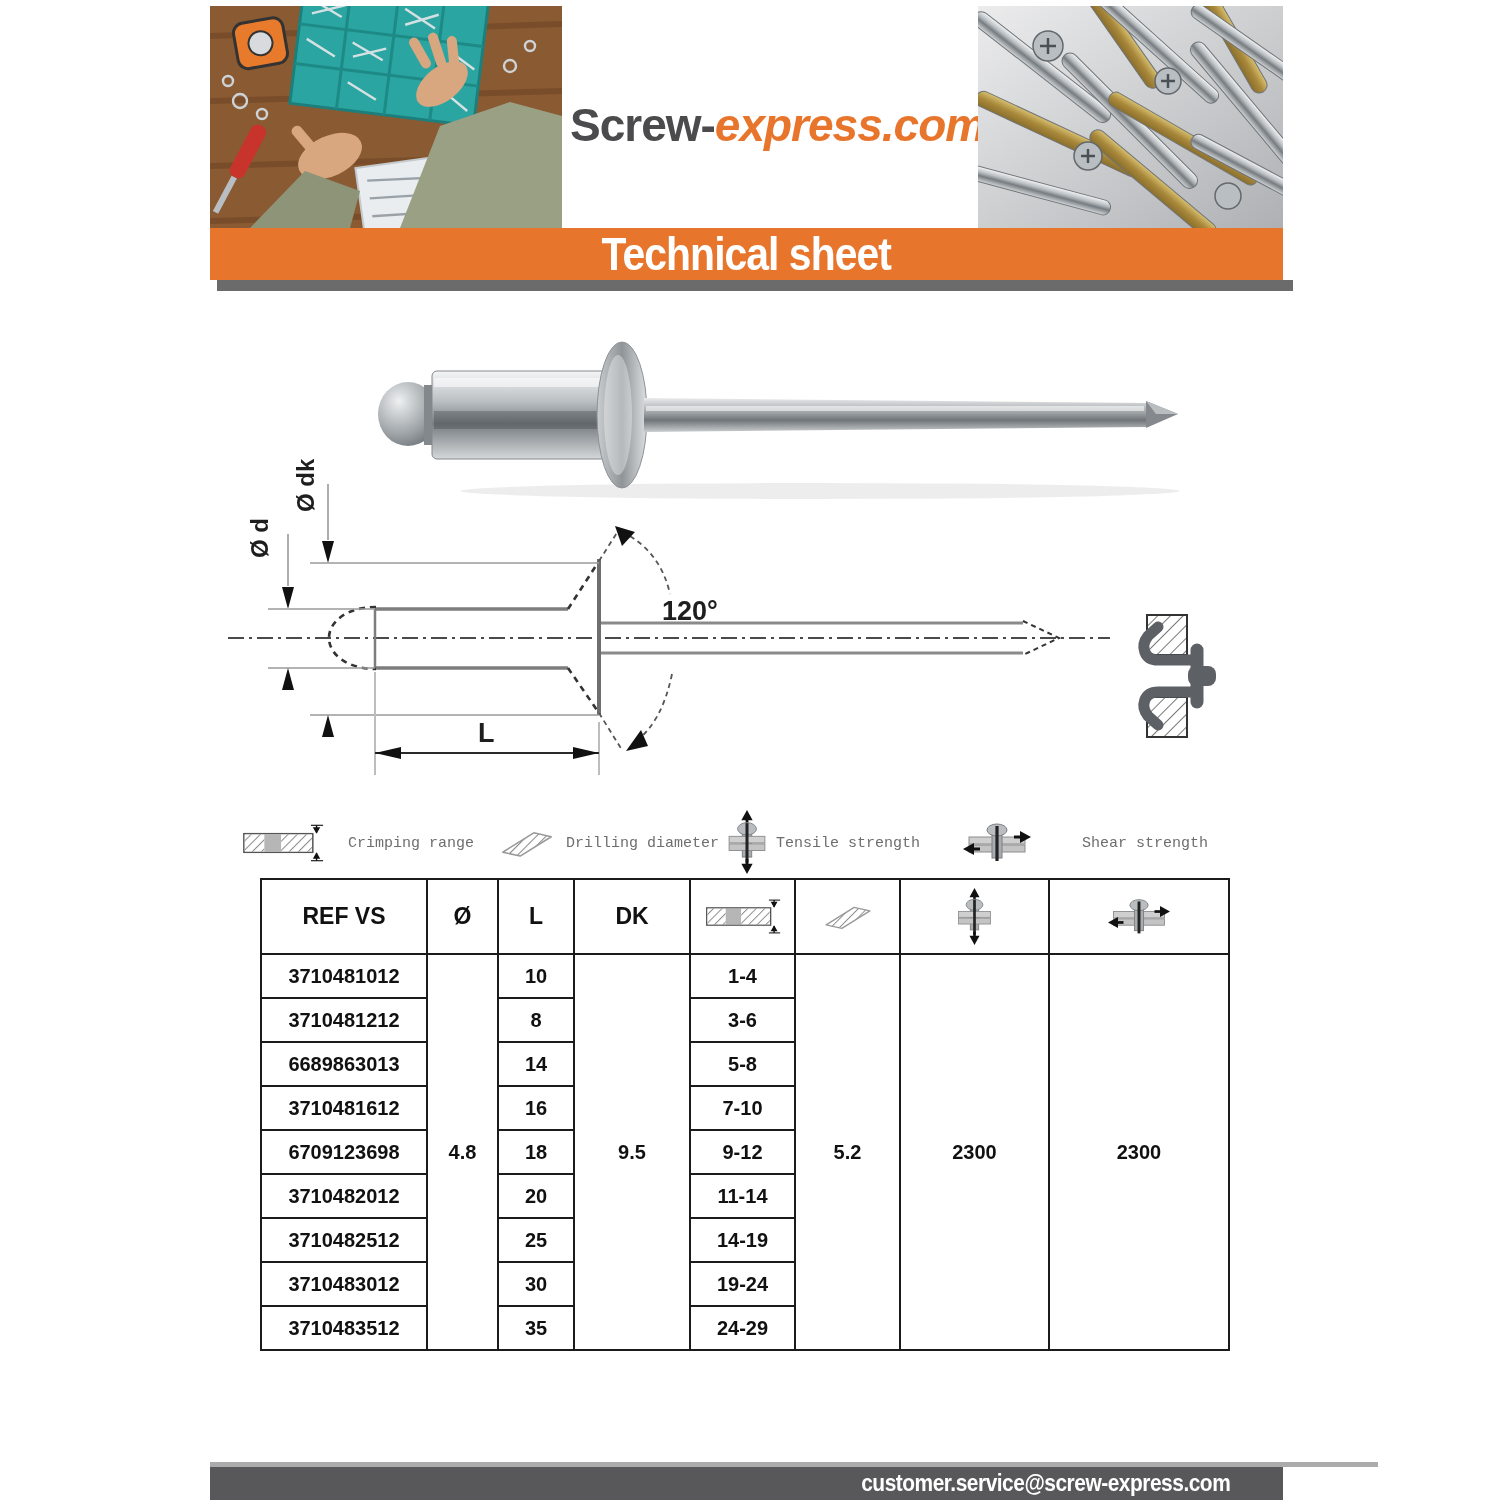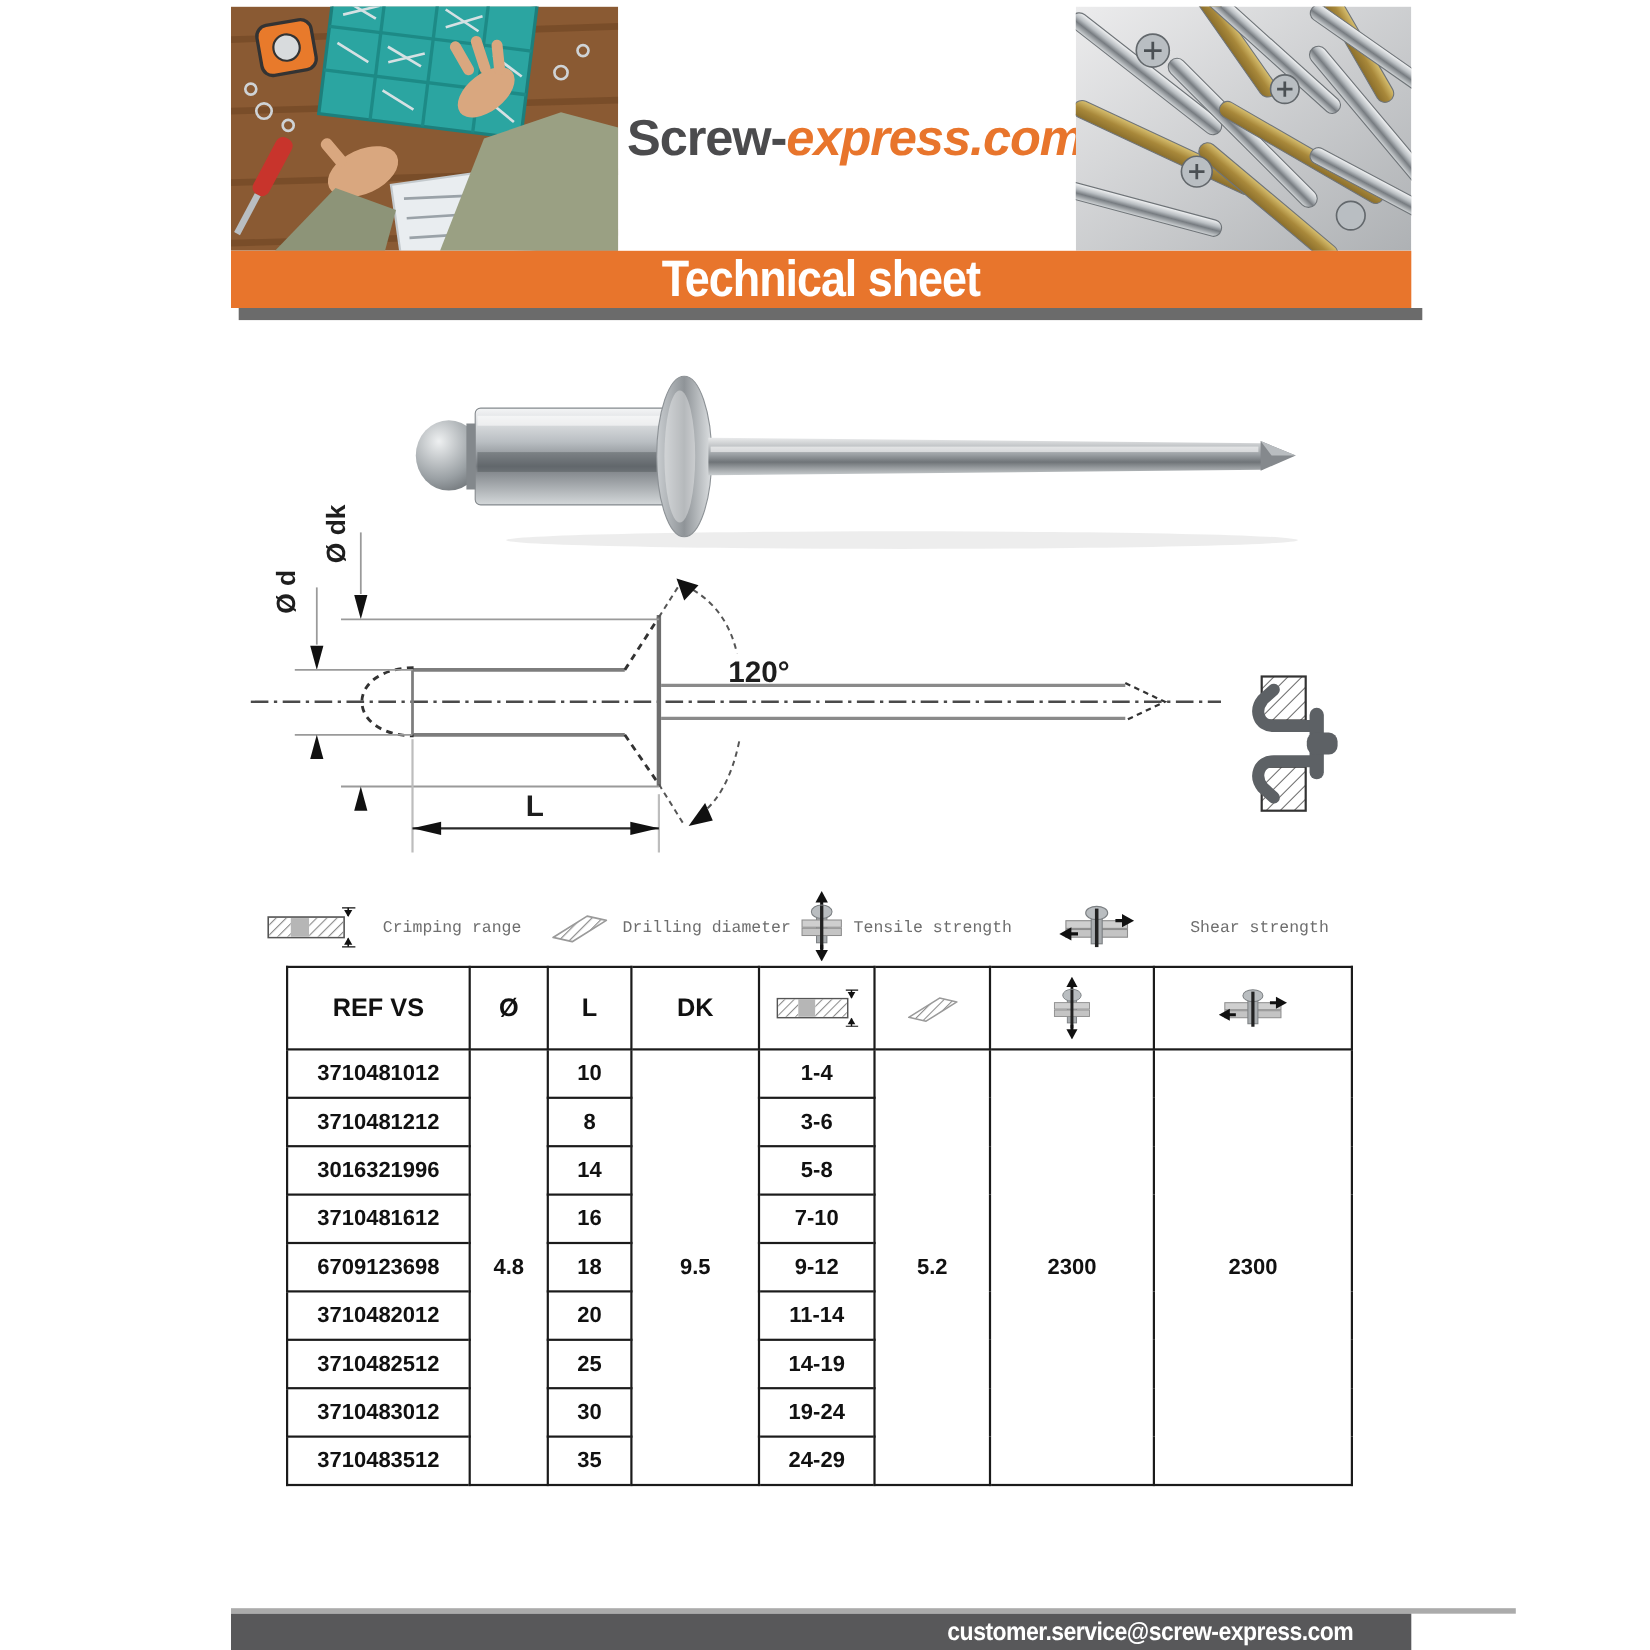--- a/index.html
+++ b/index.html
@@ -395,21 +395,21 @@
       <td rowspan="9">5.2</td>
       <td rowspan="9">2300</td>
       <td rowspan="9">2300</td>
     </tr>
     <tr>
       <td>3710481212</td>
       <td>8</td>
       <td>3-6</td>
     </tr>
     <tr>
-      <td>3016321996</td>
+      <td>6689863013</td>
       <td>14</td>
       <td>5-8</td>
     </tr>
     <tr>
       <td>3710481612</td>
       <td>16</td>
       <td>7-10</td>
     </tr>
     <tr>
       <td>6709123698</td>

